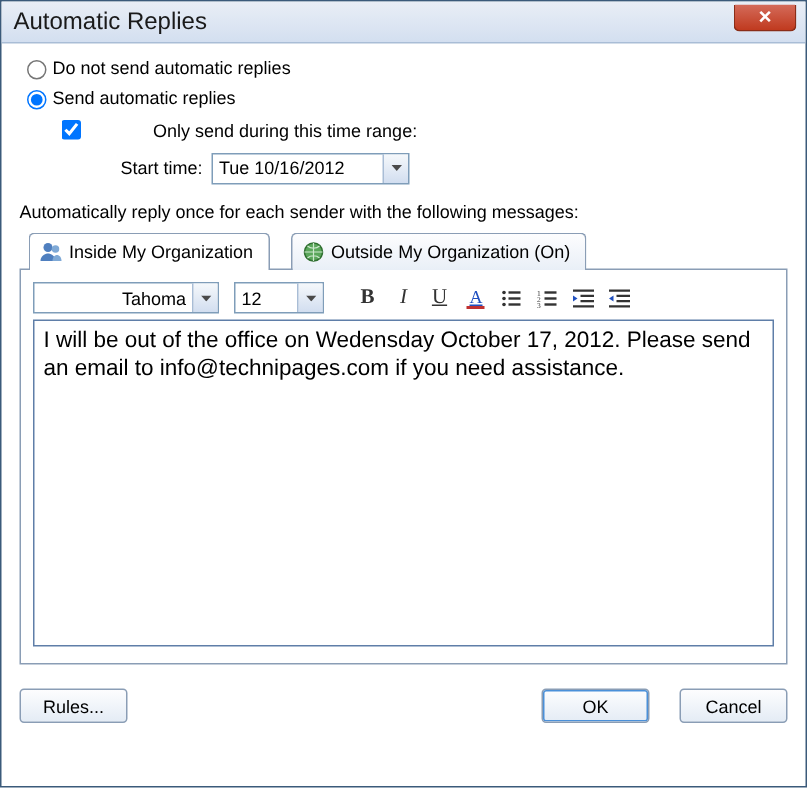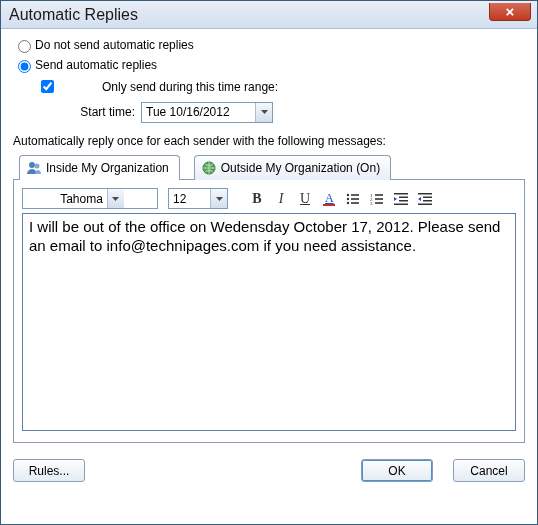--- a/index.html
+++ b/index.html
@@ -123,21 +123,21 @@
     background: #fff;
     padding: 8px 8px 8px 8px;
   }
 
   .toolbar {
     display: flex;
     align-items: center;
     gap: 4px;
     margin-bottom: 4px;
   }
-  .font-combo { width: 136px; justify-content: center; }
+  .font-combo { width: 124px; justify-content: flex-end; }
   .size-combo { width: 60px; justify-content: space-between; }
   .tb-btn {
     width: 20px; height: 20px;
     display: inline-flex;
     align-items: center;
     justify-content: center;
     font-family: "Times New Roman", serif;
     font-size: 14px;
     color: #333;
     cursor: pointer;

